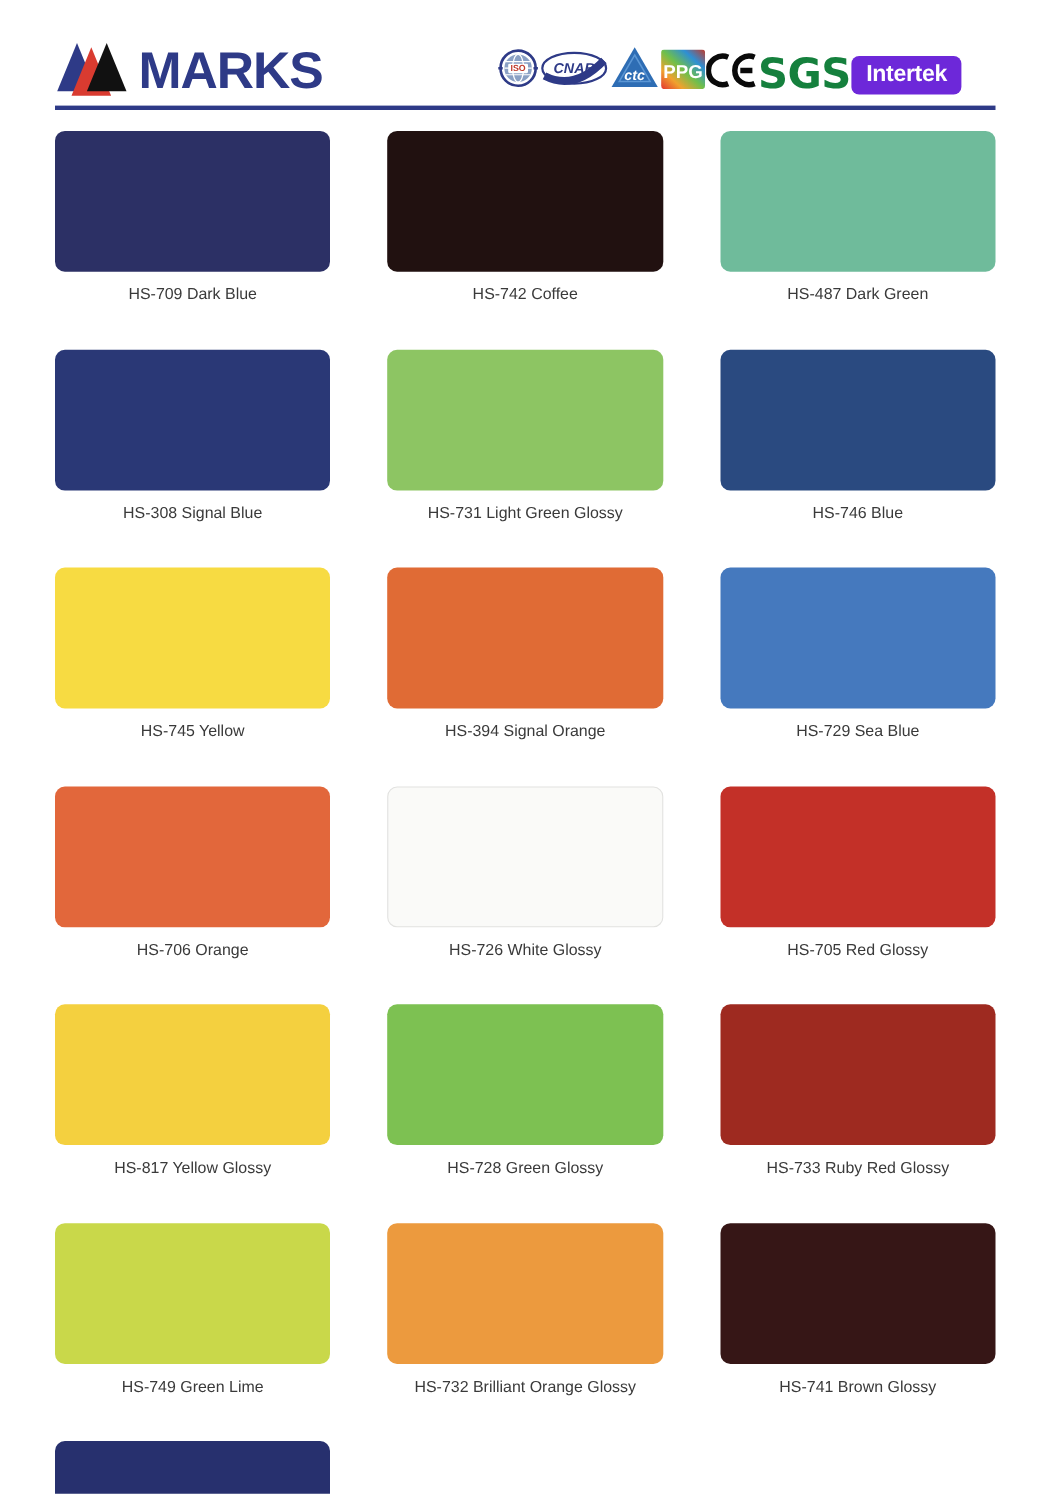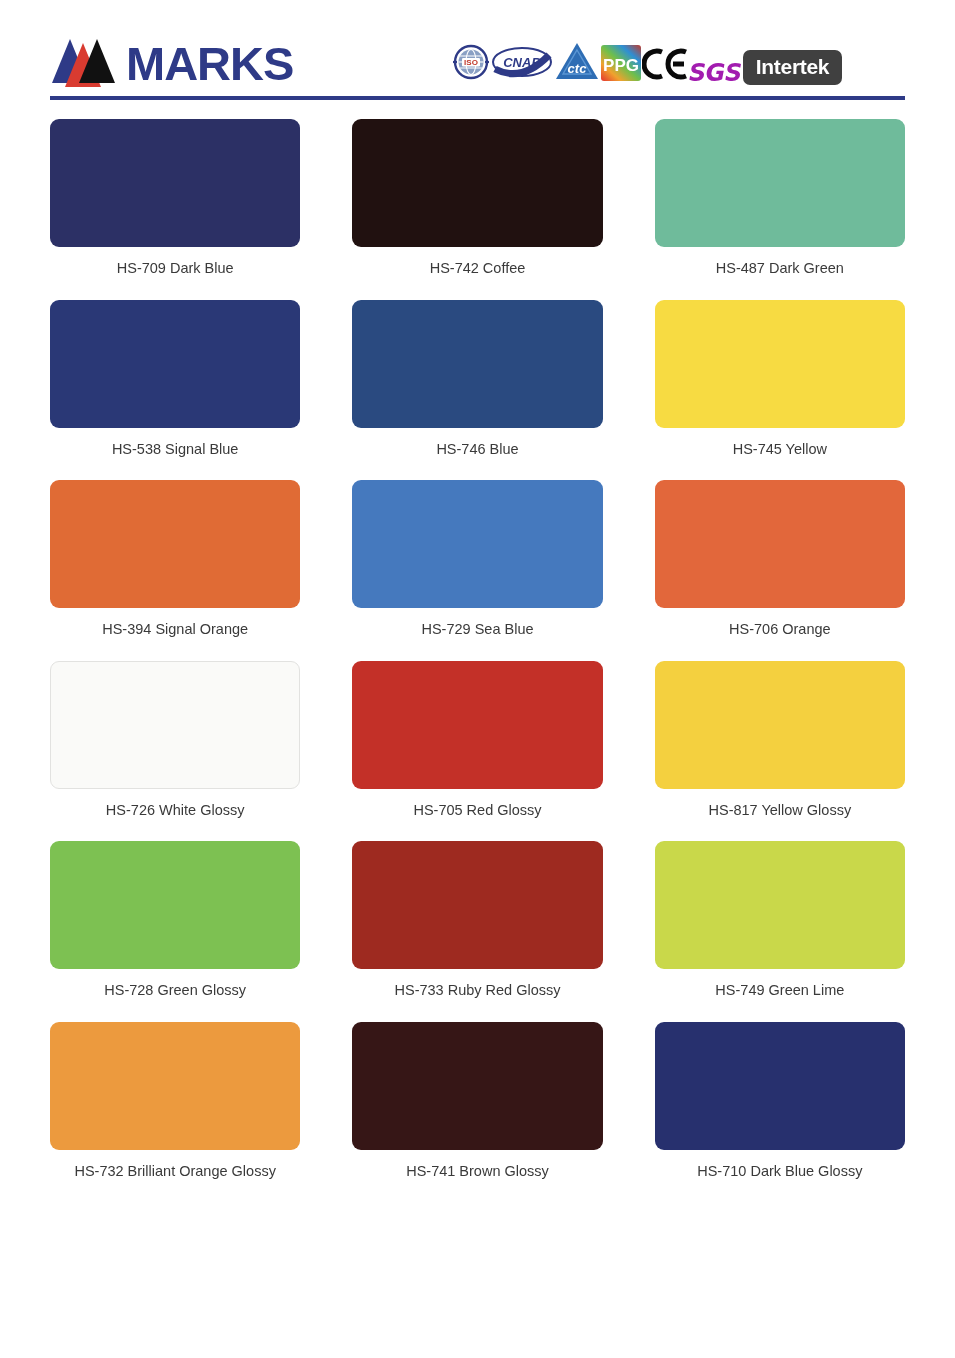--- a/index.html
+++ b/index.html
@@ -50,37 +50,36 @@
     position: absolute;
     left: 452px;
     top: 41px;
     display: flex;
     align-items: flex-end;
     gap: 1px;
   }
   .cert { display: block; flex: none; }
 
   .cert-intertek {
-    background: #404040;
+    background: #6d28d9;
     color: #ffffff;
     font-size: 21px;
     font-weight: bold;
     padding: 6px 13px 8px 13px;
     border-radius: 7px;
     line-height: 1;
     letter-spacing: -0.3px;
   }
   .cert-sgs {
-    font-size: 24px;
+    font-size: 38px;
     font-weight: bold;
-    color: #a21caf;
+    color: #15803d;
     letter-spacing: -0.5px;
     line-height: 1;
     font-family: "DejaVu Sans", sans-serif;
-    font-style: italic;
   }
 
   .header-rule {
     position: absolute;
     left: 50px;
     right: 50px;
     bottom: 8px;
     height: 4px;
     background: #2E3A87;
   }
@@ -101,21 +100,21 @@
   }
   .swatch-chip {
     width: 100%;
     height: 128px;
     border-radius: 9px;
   }
   .swatch-label {
     font-size: 14.5px;
     color: #3A3A3A;
     text-align: center;
-    padding: 14px 0 24px 0;
+    padding: 14px 0 42px 0;
     line-height: 1;
     white-space: nowrap;
   }
 </style>
 </head>
 <body>
 
 <div class="header">
 
   <div class="brand">
@@ -203,21 +202,25 @@
     <div class="swatch-cell">
       <div class="swatch-chip" style="background: rgb(33, 17, 16);"></div>
       <div class="swatch-label">HS-742 Coffee</div>
     </div>
     <div class="swatch-cell">
       <div class="swatch-chip" style="background: rgb(111, 187, 155);"></div>
       <div class="swatch-label">HS-487 Dark Green</div>
     </div>
     <div class="swatch-cell">
       <div class="swatch-chip" style="background: rgb(42, 56, 118);"></div>
-      <div class="swatch-label">HS-538 Signal Blue</div>
+      <div class="swatch-label">HS-308 Signal Blue</div>
+    </div>
+    <div class="swatch-cell">
+      <div class="swatch-chip" style="background: rgb(141, 197, 99);"></div>
+      <div class="swatch-label">HS-731 Light Green Glossy</div>
     </div>
     <div class="swatch-cell">
       <div class="swatch-chip" style="background: rgb(42, 74, 128);"></div>
       <div class="swatch-label">HS-746 Blue</div>
     </div>
     <div class="swatch-cell">
       <div class="swatch-chip" style="background: rgb(247, 219, 66);"></div>
       <div class="swatch-label">HS-745 Yellow</div>
     </div>
     <div class="swatch-cell">

